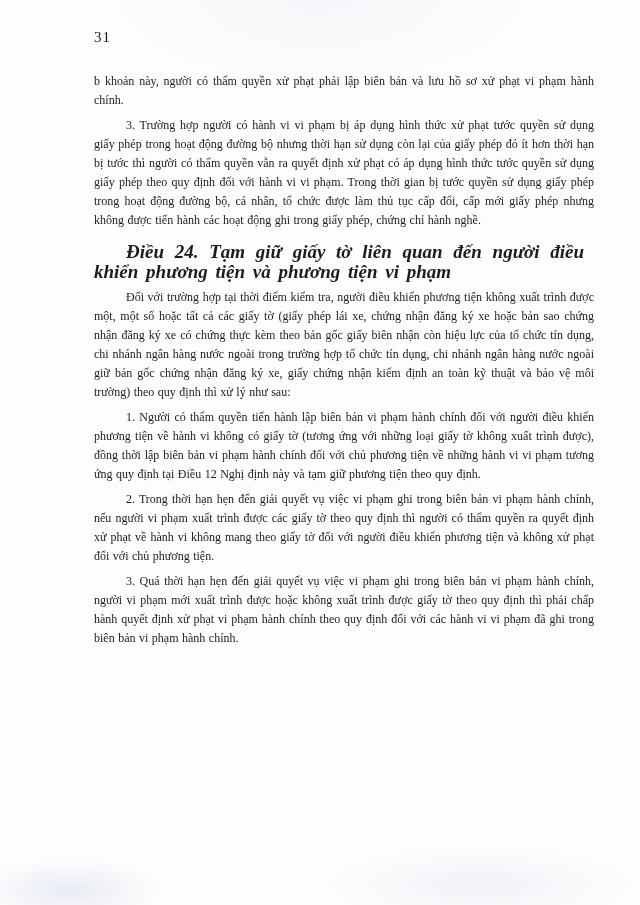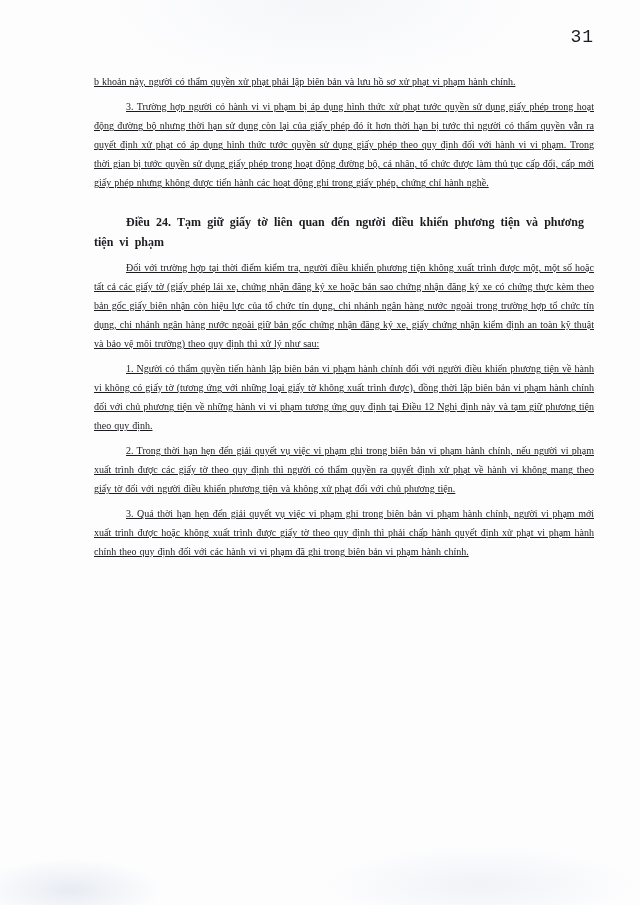--- a/index.html
+++ b/index.html
@@ -21,48 +21,47 @@
     font-family: "Liberation Serif", "DejaVu Serif", serif;
     color: #1c1c20;
   }
   .text-block {
     position: absolute;
     left: 94px;
     top: 28px;
     width: 500px;
   }
   .page-number {
-    text-align: right;
-    font-size: 18px;
+    text-align: left;
+    font-size: 15px;
     line-height: 19px;
     letter-spacing: 1px;
     margin: 0 0 25px 0;
-    font-family: Liberation Mono, monospace;
   }
   .para {
-    font-size: 10px;
+    font-size: 12px;
     line-height: 19px;
     text-align: justify;
     text-indent: 32px;
     margin: 0 0 6px 0;
     word-spacing: 0.5px;
-    text-decoration: underline;
   }
   .para.no-indent {
     text-indent: 0;
   }
   .heading {
-    font-size: 12px;
+    font-size: 19px;
     line-height: 20px;
     font-weight: bold;
     text-align: justify;
     text-indent: 32px;
-    margin: 20px 0 6px 0;
+    margin: 12px 0 6px 0;
     padding-right: 10px;
     word-spacing: 3px;
+    font-style: italic;
   }
 </style>
 </head>
 <body>
 
 <div class="page">
   <div class="text-block">
 
     <div class="page-number">31</div>
 

